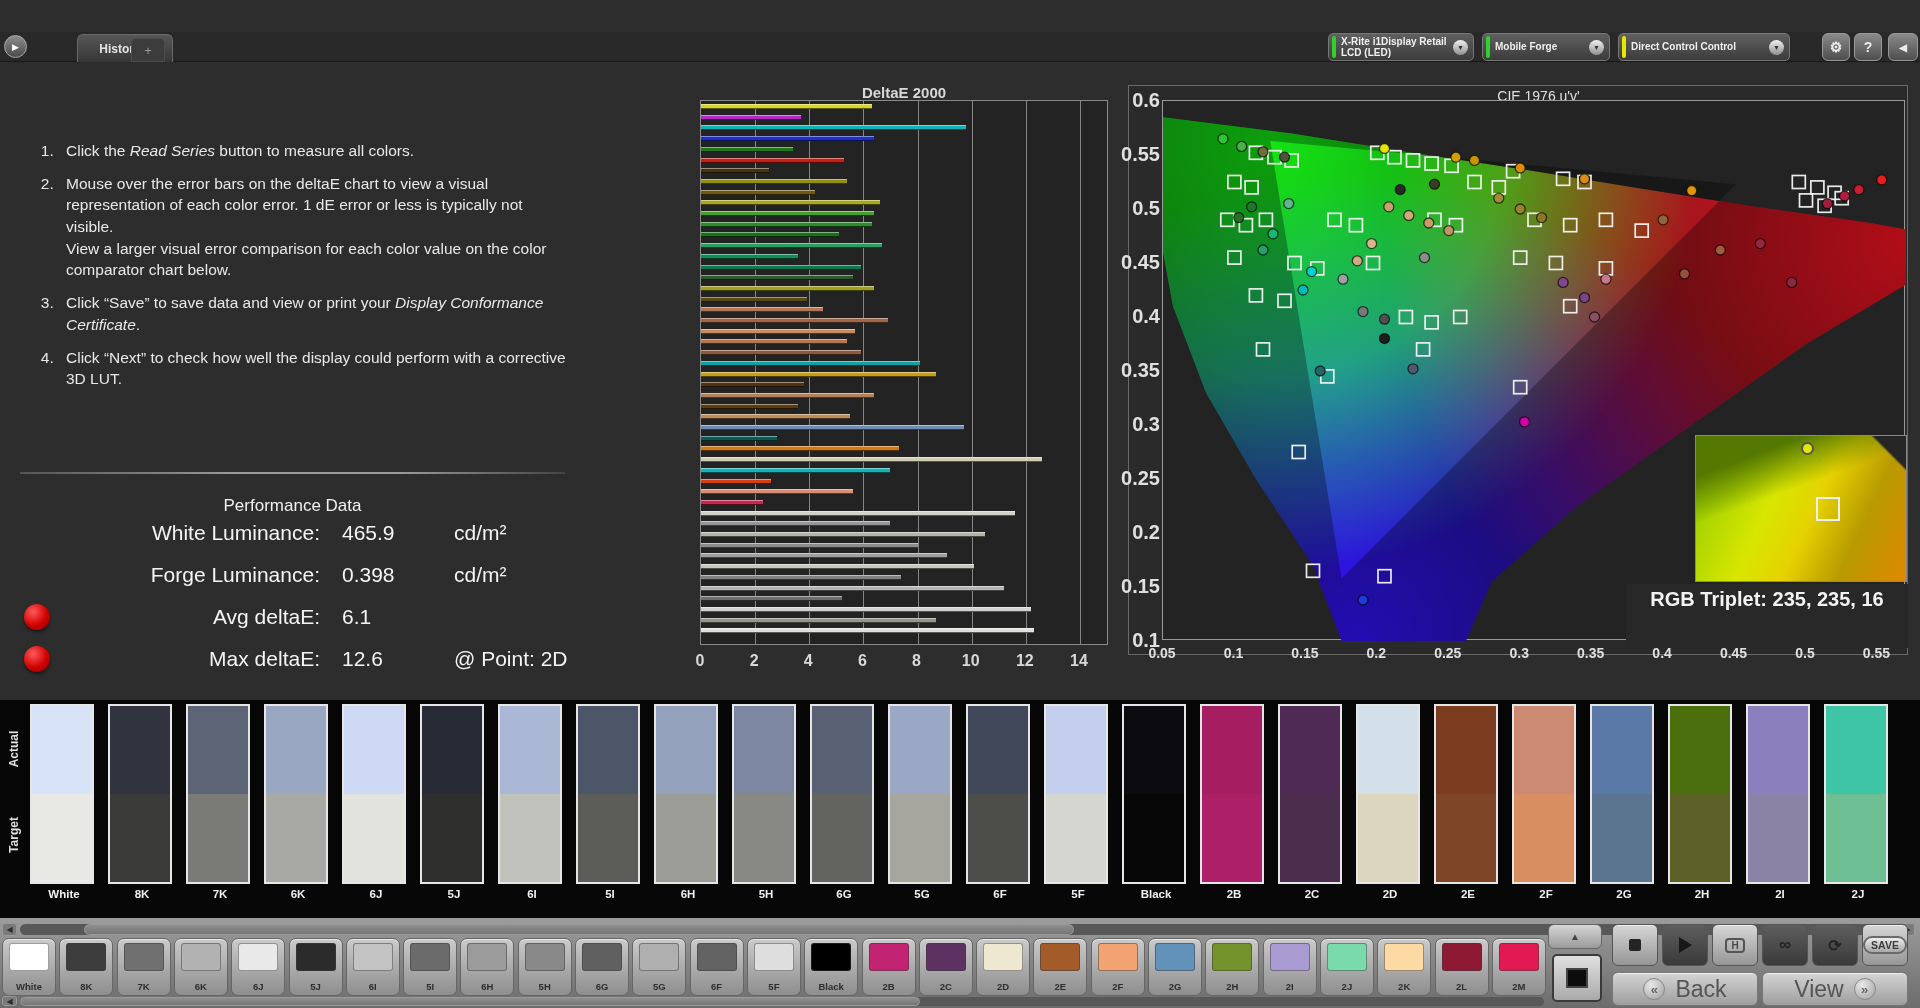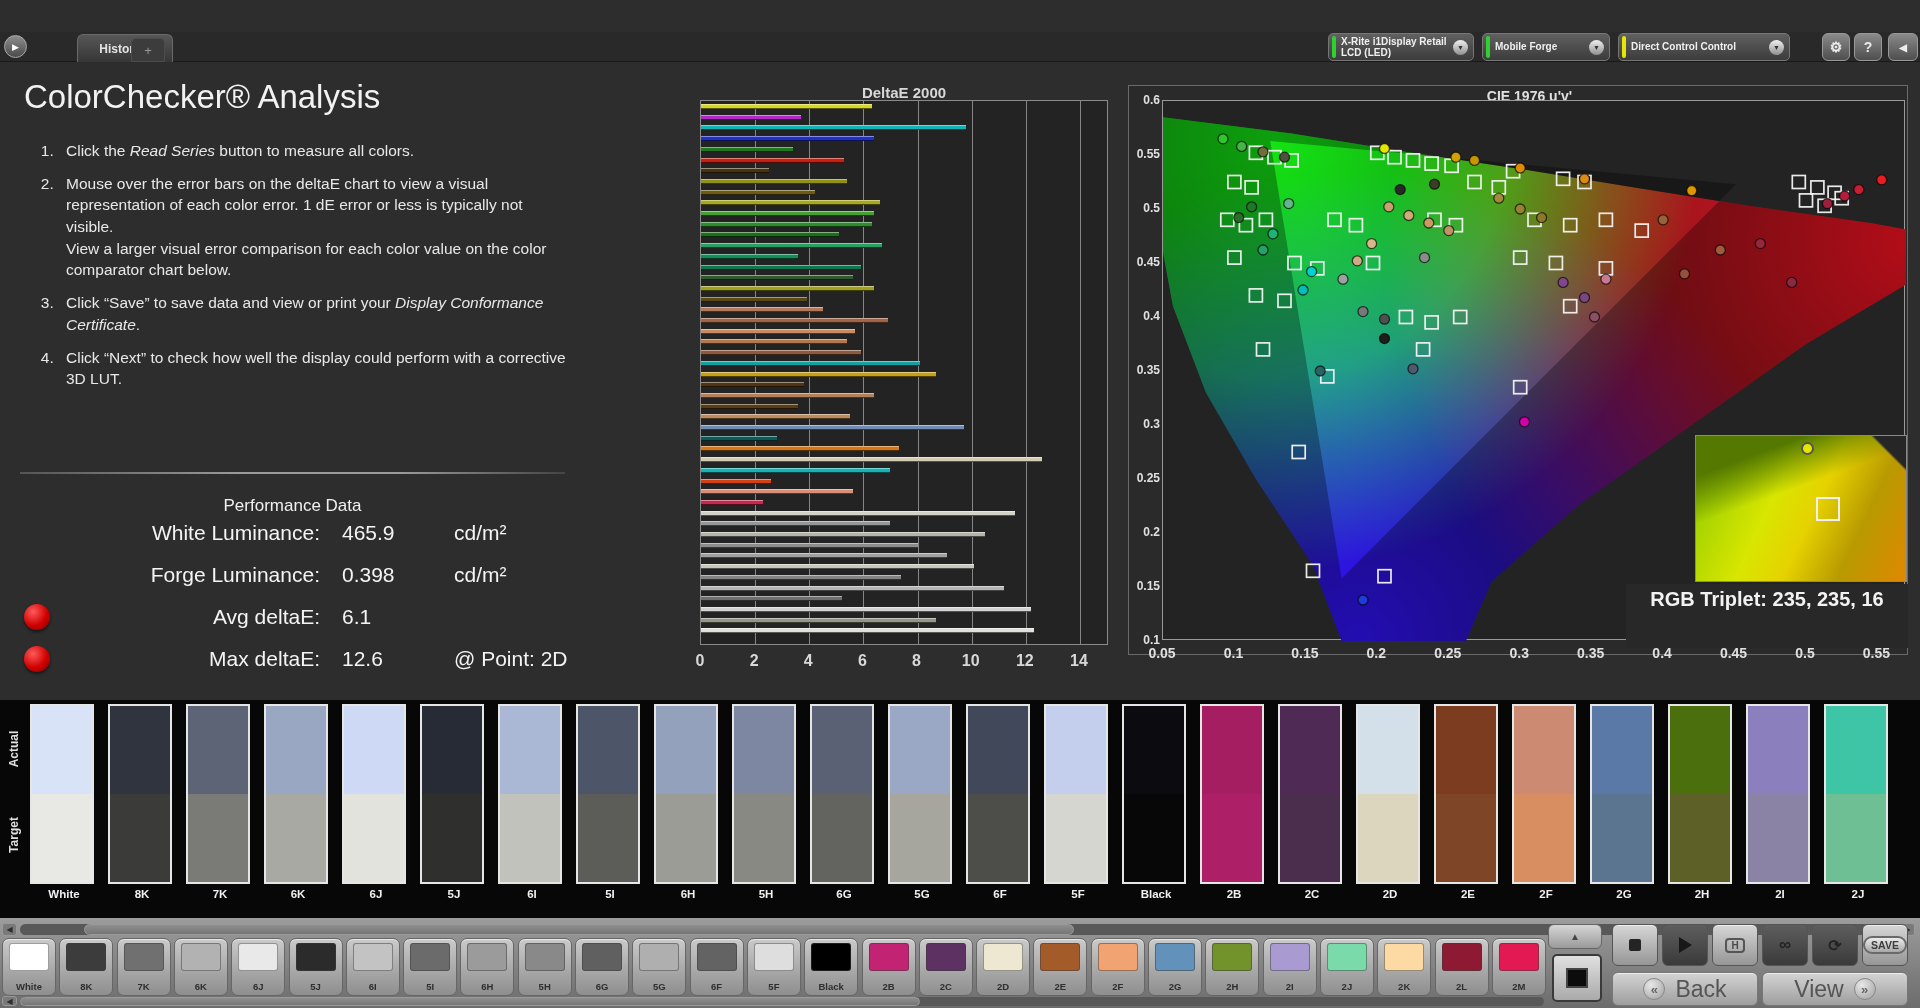--- a/index.html
+++ b/index.html
@@ -56,23 +56,23 @@
   #de-title { left:700px; top:84px; width:408px; text-align:center; color:#d8d8d8; font-size:15px; font-weight:bold; }
   #de-plot { left:700px; top:100px; width:408px; height:545px; background:#232323; border:1px solid #8a8a8a; overflow:hidden; }
   .de-grid { position:absolute; top:0; bottom:0; width:1px; background:#a8a8a8; opacity:.75; }
   .de-bar { position:absolute; left:0; height:5px; border-top:1px solid rgba(255,255,255,.45); border-bottom:1px solid rgba(0,0,0,.6); }
   #de-xlabels { left:700px; top:652px; width:430px; height:20px; color:#d8d8d8; font-size:16px; font-weight:bold; }
   #de-xlabels span { position:absolute; transform:translateX(-50%); }
 
   
   #cie { left:1128px; top:85px; width:780px; height:600px; }
   #cie-frame { position:absolute; left:0; top:0; width:780px; height:570px; border:1px solid #6a6a6a; background:#2a2a2a; }
-  #cie-title { position:absolute; left:30px; top:3px; width:743px; text-align:center; color:#e0e0e0; font-size:14px; font-weight:bold; }
+  #cie-title { position:absolute; left:39px; top:3px; width:743px; text-align:center; color:#e0e0e0; font-size:14px; font-weight:normal; }
   #cie-plot { position:absolute; left:34px; top:15px; width:743px; height:540px; background:#232323; border:1px solid #999; }
-  .cie-ylab { position:absolute; right:748px; transform:translateY(-50%); color:#e0e0e0; font-size:12px; font-weight:bold;text-align:right; }
+  .cie-ylab { position:absolute; right:748px; transform:translateY(-50%); color:#e0e0e0; font-size:20px; font-weight:bold;text-align:right; }
   .cie-xlab { position:absolute; top:560px; transform:translateX(-50%); color:#e0e0e0; font-size:14px; font-weight:bold; }
   #cie-inset { position:absolute; left:567px; top:350px; width:212px; height:147px; border:1px solid #888;
     background:
       linear-gradient(225deg,#262626 0 9%,rgba(40,40,40,0) 10%),
       linear-gradient(160deg,#557800 0 18%,rgba(0,0,0,0) 40%),
       linear-gradient(115deg,#86c800,#d8e600 38%,#e6d200 55%,#b89a00 75%,#e08800); }
   #cie-inset .mdot { position:absolute; left:50%; top:6px; width:13px; height:13px; border-radius:50%;
     background:#e6e600; border:2px solid #555; }
   #cie-inset .msq { position:absolute; left:57%; top:42%; width:24px; height:24px; border:2px solid #f0f0f0; }
   #cie-tip { position:absolute; left:498px; top:499px; width:282px; height:64px; background:#282828;
@@ -149,21 +149,20 @@
   <div class="sqbtn abs" style="left:1822px;">
       <span>⚙</span>
     </div>
   <div class="sqbtn abs" style="left:1854px;">
       <span>?</span>
     </div>
   <div class="sqbtn abs" style="left:1888px;width:30px;font-size:10px;">
       <span>◀</span>
     </div>
 
-  <div id="pane-title" class="abs">ColorChecker® Analysis</div>
   <ol id="steps" class="abs">
       <li><span>Click the </span><i>Read Series</i><span> button to measure all colors.</span></li>
       <li><span>Mouse over the error bars on the deltaE chart to view a visual representation of each color error. 1 dE error or less is typically not visible.
 View a larger visual error comparison for each color value on the color comparator chart below.</span></li>
       <li><span>Click “Save” to save data and view or print your </span><i>Display Conformance Certificate</i><span>.</span></li>
       <li><span>Click “Next” to check how well the display could perform with a corrective 3D LUT.</span></li>
     </ol>
   <div id="divider" class="abs"></div>
   <div id="perf-head" class="abs">Performance Data</div>
   <div id="perf-rows" class="abs">

